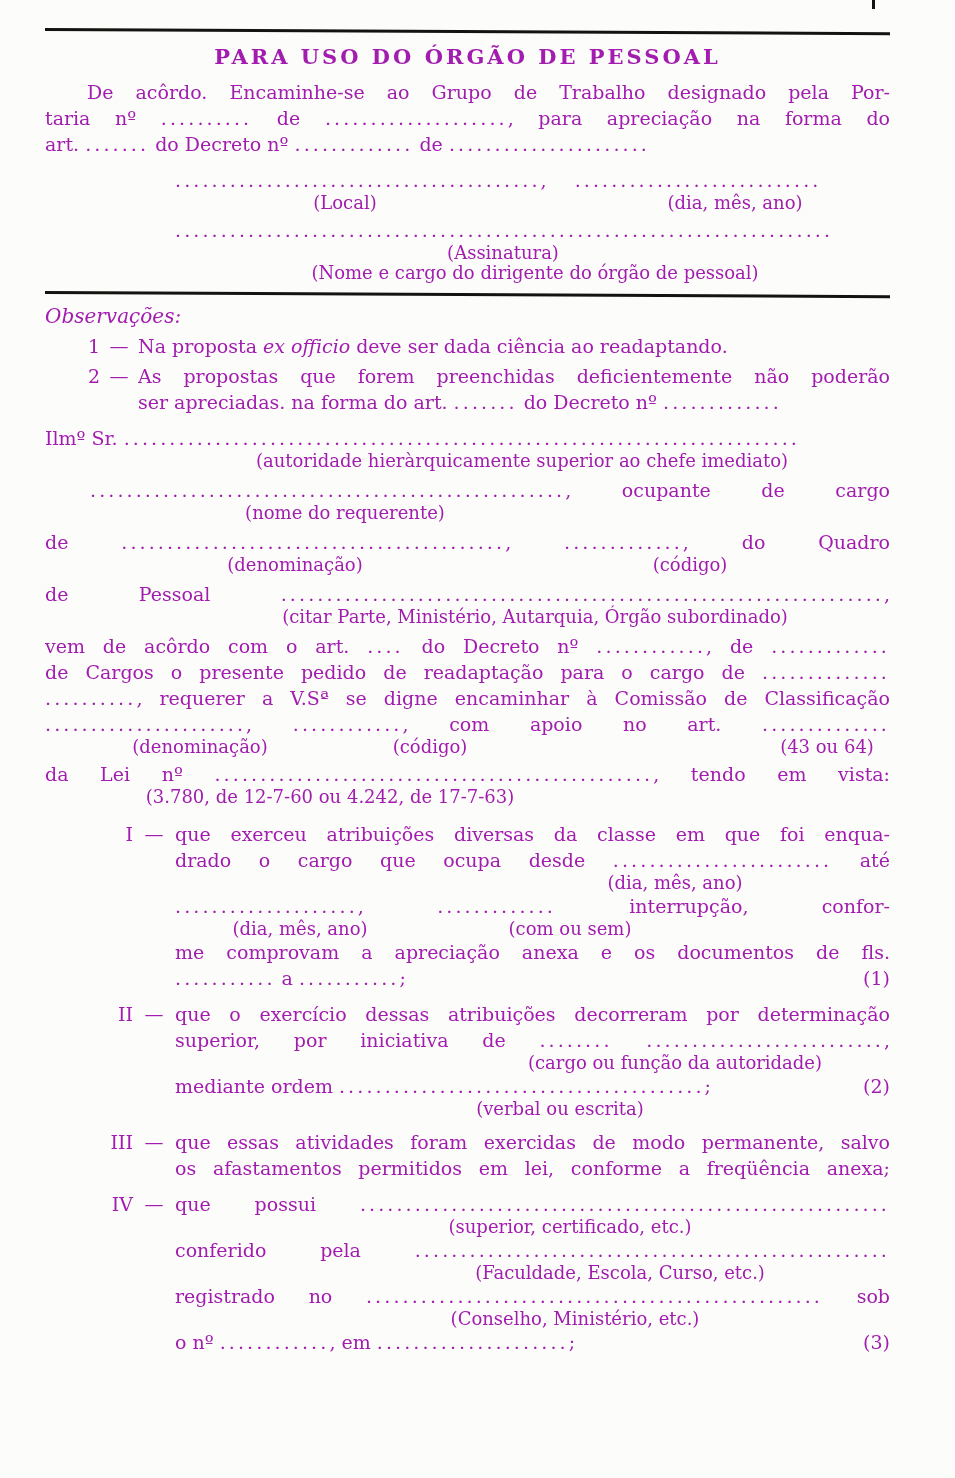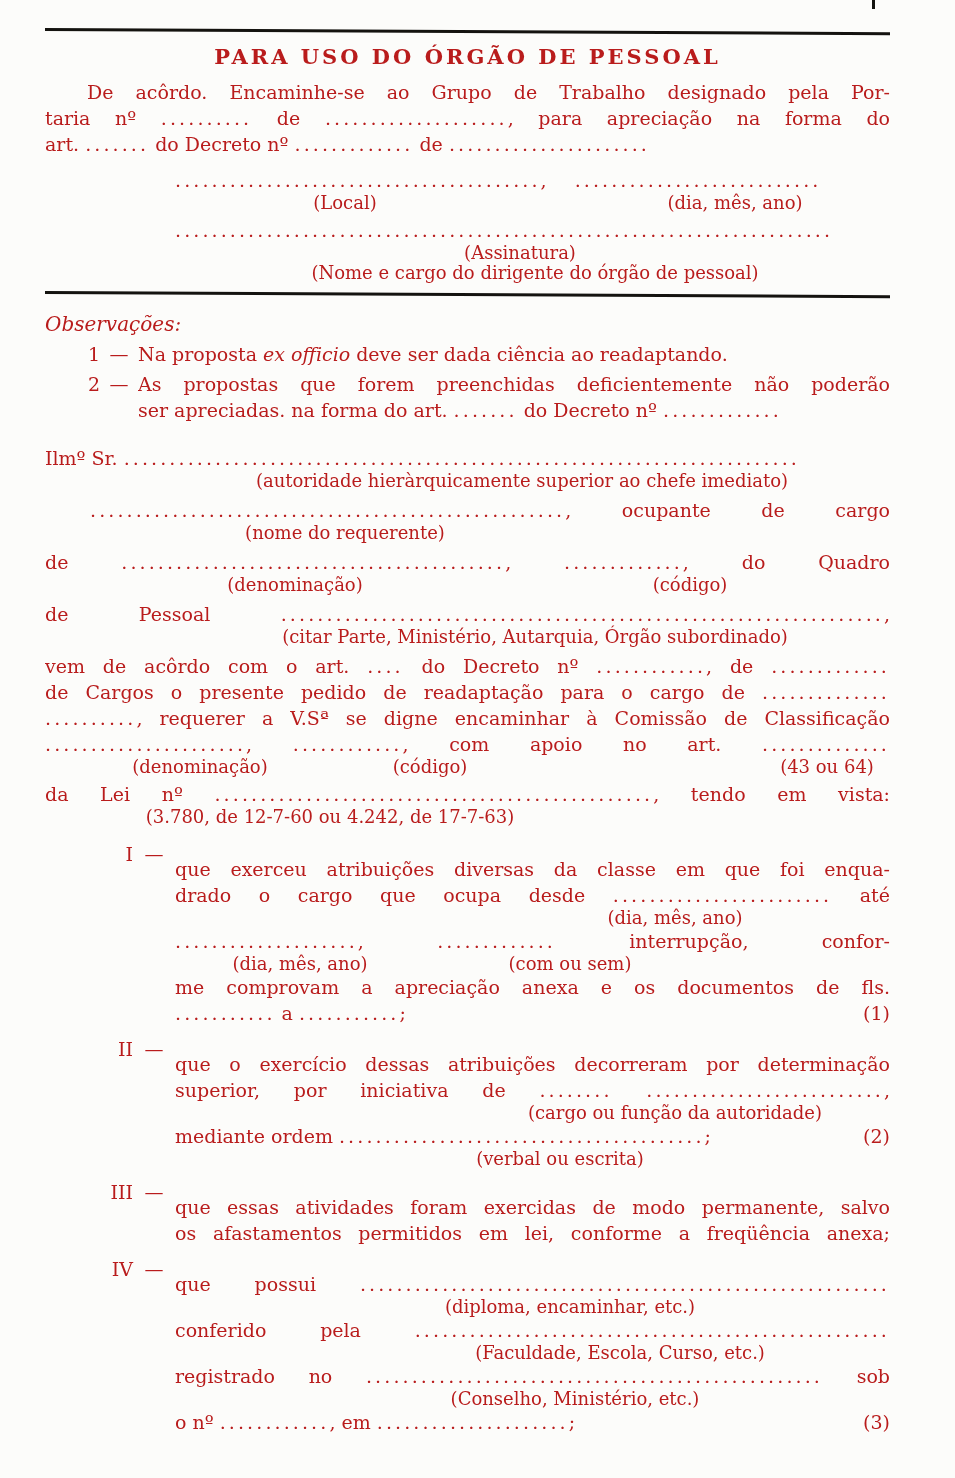--- a/index.html
+++ b/index.html
@@ -5,48 +5,48 @@
   html,body{margin:0;padding:0;background:#e8e8e6;}
   .page{
     position:relative;
     width:955px;height:1478px;
     margin:0 auto;
     background:#fcfcfa;
     box-sizing:border-box;
     padding:0 65px 0 45px;
     font-family:"DejaVu Serif","Liberation Serif",serif;
     font-size:19px;line-height:26px;
-    color:#b91c1c;
+    color:#a21caf;
     overflow:hidden;
   }
   .rule{height:0;border-top:3px solid #14130f;transform:rotate(0.28deg);transform-origin:left center;}
   .rule.thin{border-top-width:3px;}
   .artifact{position:absolute;top:0;left:872px;width:3px;height:9px;background:#14130f;}
   .doc-title{margin-top:12px;text-align:center;font-weight:bold;font-size:21px;letter-spacing:3px;line-height:28px;white-space:nowrap;}
   .line{white-space:nowrap;overflow:hidden;}
   .fill{white-space:normal;text-align:justify;text-align-last:justify;overflow:hidden;max-height:26px;}
   .indent{padding-left:42px;}
   .dots{letter-spacing:3.1px;}
   .cap-row{position:relative;height:20px;font-size:18px;line-height:20px;text-align:right;}
   .cap{position:absolute;top:0;transform:translateX(-50%);white-space:nowrap;}
-  .obs-title{font-style:italic;font-size:20px;margin-top:17px;}
+  .obs-title{font-style:italic;font-size:20px;margin-top:9px;}
   .obs-item{display:flex;margin-top:4px;}
   .obs-num{width:55px;text-align:right;flex:0 0 55px;}
   .obs-dash{width:38px;text-align:center;flex:0 0 38px;}
   .obs-body{flex:1;min-width:0;}
   .modelo-heading{margin-top:26px;text-align:center;font-style:italic;font-weight:bold;font-size:20px;letter-spacing:1.5px;line-height:28px;}
   .item{display:flex;margin-top:12px;}
   .item-num{width:88px;text-align:right;flex:0 0 88px;}
   .item-dash{width:42px;text-align:center;flex:0 0 42px;}
-  .item-body{flex:1;min-width:0;margin-top:15px;}
+  .item-body{flex:1;min-width:0;}
   .refline{display:flex;justify-content:space-between;white-space:nowrap;}
   .it{font-style:italic;}
   .mt4{margin-top:4px;}.mt6{margin-top:6px;}.mt8{margin-top:8px;}
   .mt10{margin-top:10px;}.mt14{margin-top:14px;}
-  .mt18{margin-top:22px;}.mt28{margin-top:28px;}
+  .mt18{margin-top:10px;}.mt28{margin-top:28px;}
   .pl130{padding-left:130px;}
   .gap30{margin-right:28px;}
 </style>
 </head>
 <body>
 
 <div class="page">
   <div class="artifact"></div>
 
   <div class="rule mt28"></div>
@@ -62,21 +62,21 @@
   <div class="line pl130 mt10">
     <span class="gap30"><span class="dots">........................................</span>,</span><span><span class="dots">...........................</span></span>
   </div>
   <div class="cap-row">
     <span class="cap" style="left:300px">(Local)</span>
     <span class="cap" style="left:690px">(dia, mês, ano)</span>
   </div>
 
   <div class="line pl130 mt4"><span class="dots">........................................................................</span></div>
   <div class="cap-row">
-    <span class="cap" style="left:475px">(Assinatura)</span>
+    <span class="cap" style="left:458px">(Assinatura)</span>
   </div>
   <div class="cap-row">
     <span class="cap" style="left:490px">(Nome e cargo do dirigente do órgão de pessoal)</span>
   </div>
 
   <div class="rule thin mt8"></div>
 
   <div class="obs-title">Observações:</div>
 
   <div class="obs-item">
@@ -182,21 +182,21 @@
       <div class="line fill">os afastamentos permitidos em lei, conforme a freqüência anexa;</div>
     </div>
   </div>
 
   <div class="item mt10">
     <div class="item-num">IV</div>
     <div class="item-dash">—</div>
     <div class="item-body">
       <div class="line fill">que possui <span class="dots">..........................................................</span></div>
       <div class="cap-row">
-        <span class="cap" style="left:395px">(diploma, encaminhar, etc.)</span>
+        <span class="cap" style="left:395px">(superior, certificado, etc.)</span>
       </div>
       <div class="line fill">conferido pela <span class="dots">....................................................</span></div>
       <div class="cap-row">
         <span class="cap" style="left:445px">(Faculdade, Escola, Curso, etc.)</span>
       </div>
       <div class="line fill">registrado no <span class="dots">..................................................</span> sob</div>
       <div class="cap-row">
         <span class="cap" style="left:400px">(Conselho, Ministério, etc.)</span>
       </div>
       <div class="refline">

